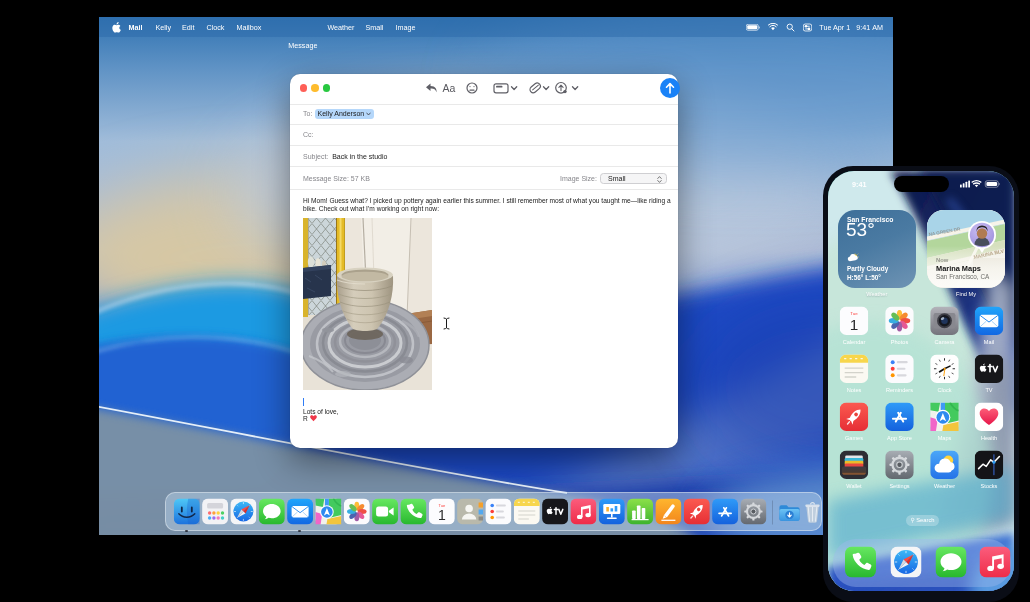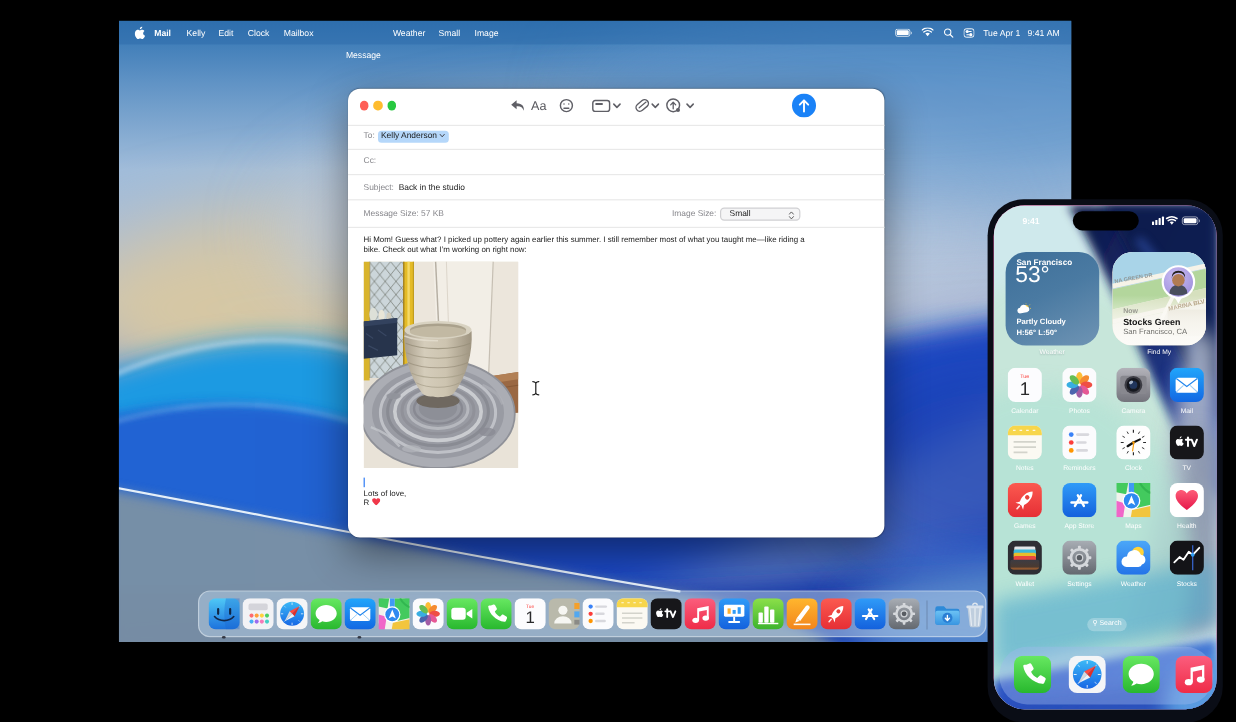--- a/index.html
+++ b/index.html
@@ -10,28 +10,28 @@
   
   #desktop{left:99px;top:17px;width:794px;height:518px;overflow:hidden;}
   #menubar{left:0;top:0;width:100%;height:20px;color:#fff;font-size:7.2px;
            display:flex;align-items:center;}
   #menubar .mi{margin-right:0;}
   
   #dock{left:65.5px;top:474.5px;width:657px;height:39px;border-radius:10px;
         background:rgba(182,208,232,0.5);border:0.5px solid rgba(255,255,255,0.4);}
   .ddot{position:absolute;top:37px;width:2.5px;height:2.5px;border-radius:50%;background:rgba(20,20,30,0.75);}
   
-  #mailwin{left:290px;top:74px;width:447px;height:374px;background:#fff;border-radius:10px;
+  #mailwin{left:290px;top:74px;width:388px;height:374px;background:#fff;border-radius:10px;
            box-shadow:0 12px 35px rgba(0,0,0,0.45), 0 0 1px rgba(0,0,0,0.3);font-size:7px;color:#1a1a1a;}
   .tl{position:absolute;top:10.3px;width:7.5px;height:7.5px;border-radius:50%;}
   .sep{position:absolute;left:0;width:100%;height:1px;background:#e9e9e9;}
   .flabel{color:#86868b;}
   
   #phone{left:823px;top:166px;width:196px;height:436px;background:#0a0d16;border-radius:30px;}
-  #pscreen{position:absolute;left:5px;top:5px;width:186px;height:420px;border-radius:26px;overflow:hidden;background:#ec4899;}
+  #pscreen{position:absolute;left:5px;top:5px;width:186px;height:420px;border-radius:26px;overflow:hidden;background:#0f766e;}
   .plabel{position:absolute;color:#fff;font-size:5.6px;text-align:center;text-shadow:0 0.5px 1.5px rgba(0,0,40,0.22);}
 </style>
 </head>
 <body>
 <div id="stage">
 
   <svg width="0" height="0" style="position:absolute;">
     <defs>
       <linearGradient id="gFinder" x1="0" y1="0" x2="0" y2="1">
           <stop offset="0" stop-color="#4fc8f6"></stop>
@@ -642,21 +642,21 @@
           <path d="M0 48 L78 30 L78 42 L0 60 Z" fill="#d6e0be"></path>
           <path d="M0 28.5 L78 11.5" stroke="#f6f3e8" stroke-width="4"></path>
           <path d="M0 58 L78 40" stroke="#f2efe4" stroke-width="3.5"></path>
           <path d="M30 77.5 L55 28" stroke="#faf8f0" stroke-width="3" opacity="0.9"></path>
           <rect x="46" y="48" width="32" height="22" fill="#e3dfcf" opacity="0.9"></rect>
           <text x="2" y="26" font-size="4.6" fill="#8a8a85" font-family="Liberation Sans" transform="rotate(-10 2 26)" font-weight="bold" opacity="0.8">NA GREEN DR</text>
           <text x="47" y="49" font-size="5" fill="#a08a64" font-family="Liberation Sans" transform="rotate(-12 47 49)" font-weight="bold">MARINA BLV</text>
           <rect x="0" y="36" width="78" height="41.5" fill="url(#fmfade)"></rect>
         </svg>
         <div style="position:absolute;left:9px;top:46.5px;font-size:5.8px;color:#96968e;font-weight:bold;">Now</div>
-        <div style="position:absolute;left:9px;top:53.5px;font-size:7.4px;font-weight:bold;color:#121212;">Stocks Green</div>
+        <div style="position:absolute;left:9px;top:53.5px;font-size:7.4px;font-weight:bold;color:#121212;">Marina Maps</div>
         <div style="position:absolute;left:9px;top:63px;font-size:6.4px;color:#6e6e6a;">San Francisco, CA</div>
         <svg class="abs" style="left:40px;top:9.5px;" width="30" height="34" viewBox="0 0 30 34">
           <path d="M15 33 L11 26.5 L19 26.5 Z" fill="#fff"></path>
           <circle cx="15" cy="15" r="14" fill="#fff"></circle>
           <circle cx="15" cy="15" r="12.2" fill="url(#avg)"></circle>
           <defs>
               <radialGradient id="avg" cx="0.4" cy="0.3" r="1">
                 <stop offset="0" stop-color="#cabdf2"></stop>
                 <stop offset="1" stop-color="#9183d6"></stop>
               </radialGradient>

